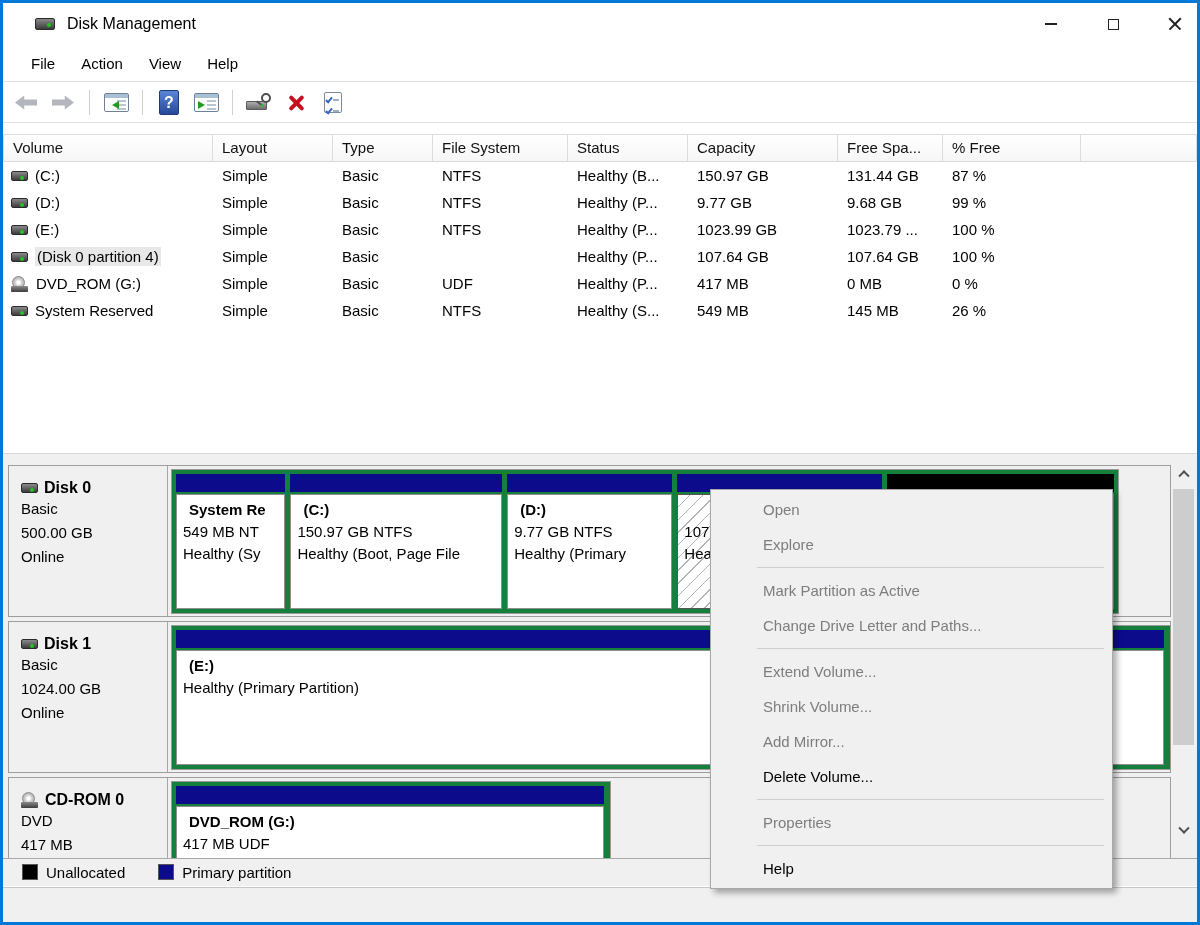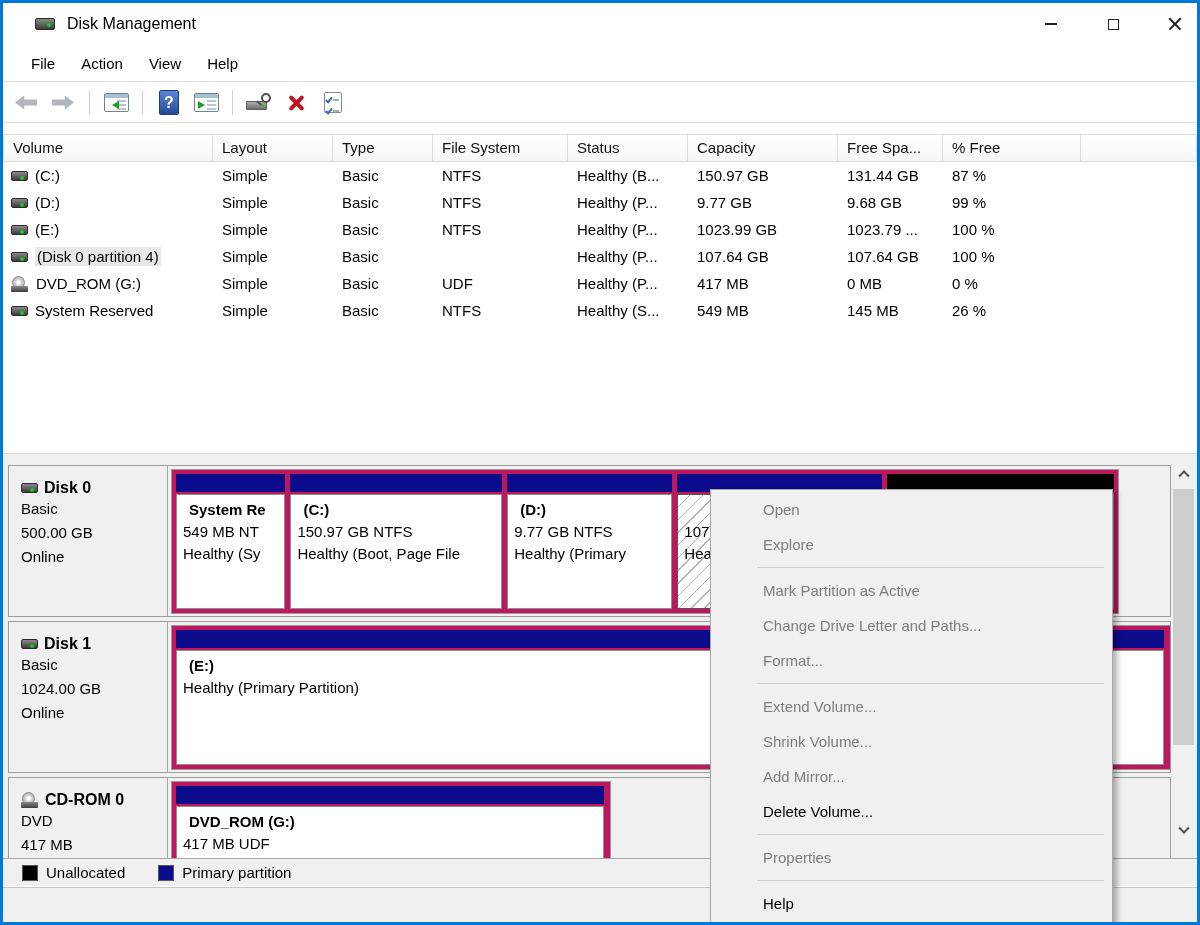--- a/index.html
+++ b/index.html
@@ -68,41 +68,41 @@
 
   .splitter{ position:absolute; left:0; top:450px; width:100%; height:8px; background:#f0f0f0; border-top:1px solid #d9d9d9; }
 
   
   .graphpanel{ position:absolute; left:0; top:458px; width:100%; height:397px; background:#f0f0f0; overflow:hidden; }
   .disk-row{ position:absolute; left:5px; width:1163px; height:152px; border:1px solid #9d9d9d; background:#f0f0f0; display:flex; }
   .disk-info{ width:159px; border-right:1px solid #a6a6a6; padding:13px 0 0 12px; background:#f0f0f0; }
   .disk-title{ display:flex; align-items:center; gap:6px; font-size:16px; font-weight:bold; color:#000; }
   .disk-line{ font-size:15px; color:#000; line-height:24px; }
   .disk-graph{ position:relative; flex:1; background:#f0f0f0; }
-  .gbox{ position:absolute; left:3px; top:3px; height:145px; background:#be185d; border:1px solid #999; padding:4px; display:flex; gap:5px; }
+  .gbox{ position:absolute; left:3px; top:3px; height:145px; background:#15803d; border:1px solid #999; padding:4px; display:flex; gap:5px; }
   .pblock{ display:flex; flex-direction:column; height:100%; }
   .pbar{ height:18px; background:#0b0b8c; }
   .pbar.black{ background:#000; }
   .pbody{ flex:1; margin-top:2px; border:1px solid #8f8f8f; background:#fff; padding:4px 6px 0 6px; overflow:hidden; white-space:nowrap; font-size:15px; line-height:22px; }
   .pbody.hatch{ border:1px solid #555;
     background:repeating-linear-gradient(135deg, #ffffff 0px, #ffffff 8px, #b5b5b5 8px, #b5b5b5 9px); }
   .ptitle{ font-weight:bold; padding-left:6px; }
 
   
   .vscroll{ position:absolute; left:1169px; top:460px; width:23px; height:378px; background:#f0f0f0; }
   .vs-btn{ position:absolute; left:0; width:23px; height:20px; background:#f0f0f0; border:none; display:flex; align-items:center; justify-content:center; }
   .vs-up{ top:0; } .vs-down{ bottom:0; }
   .chev{ width:8px; height:8px; border-left:2px solid #505050; border-top:2px solid #505050; }
   .chev.up{ transform:rotate(45deg) translate(2px,2px); }
   .chev.down{ transform:rotate(225deg) translate(2px,2px); }
   .vs-thumb{ position:absolute; left:1px; top:26px; width:21px; height:256px; background:#cdcdcd; }
 
   
   .legend{ position:absolute; left:0; top:855px; width:100%; height:28px; background:#f0f0f0; border-top:1px solid #a9a9a9; display:flex; align-items:center; gap:24px; padding-left:10px; }
-  .legend-item{ display:flex; align-items:flex-end; gap:8px; font-size:15px; color:#000;padding-left:9px; }
+  .legend-item{ display:flex; align-items:flex-start; gap:8px; font-size:15px; color:#000;padding-left:9px; }
   .legend-swatch{ width:16px; height:16px; border:1px solid #555; }
   .statusbar{ position:absolute; left:0; top:884px; width:100%; height:35px; background:#f0f0f0; border-top:1px solid #c7c7c7; }
 
   
   .ctxmenu{ position:absolute; left:707px; top:486px; width:403px; background:#f0f0f0; border:1px solid #a8a8a8; box-shadow:4px 4px 6px rgba(0,0,0,.32); padding:2px 0; z-index:50; }
   .ctx-item{ height:35px; line-height:35px; font-size:15px; padding-left:52px; color:#000; white-space:nowrap; }
   .ctx-item.disabled{ color:#7d7d7d; }
   .ctx-sep{ height:1px; background:#cfcfcf; margin:5px 8px 5px 46px; }
 </style>
 </head>
@@ -403,21 +403,20 @@
     </div>
 
   <div class="statusbar"></div>
 
   <div class="ctxmenu">
       <div class="ctx-item disabled">Open</div>
       <div class="ctx-item disabled">Explore</div>
       <div class="ctx-sep"></div>
       <div class="ctx-item disabled">Mark Partition as Active</div>
       <div class="ctx-item disabled">Change Drive Letter and Paths...</div>
-      <div class="ctx-item disabled">Format...</div>
       <div class="ctx-sep"></div>
       <div class="ctx-item disabled">Extend Volume...</div>
       <div class="ctx-item disabled">Shrink Volume...</div>
       <div class="ctx-item disabled">Add Mirror...</div>
       <div class="ctx-item">Delete Volume...</div>
       <div class="ctx-sep"></div>
       <div class="ctx-item disabled">Properties</div>
       <div class="ctx-sep"></div>
       <div class="ctx-item">Help</div>
     </div>

